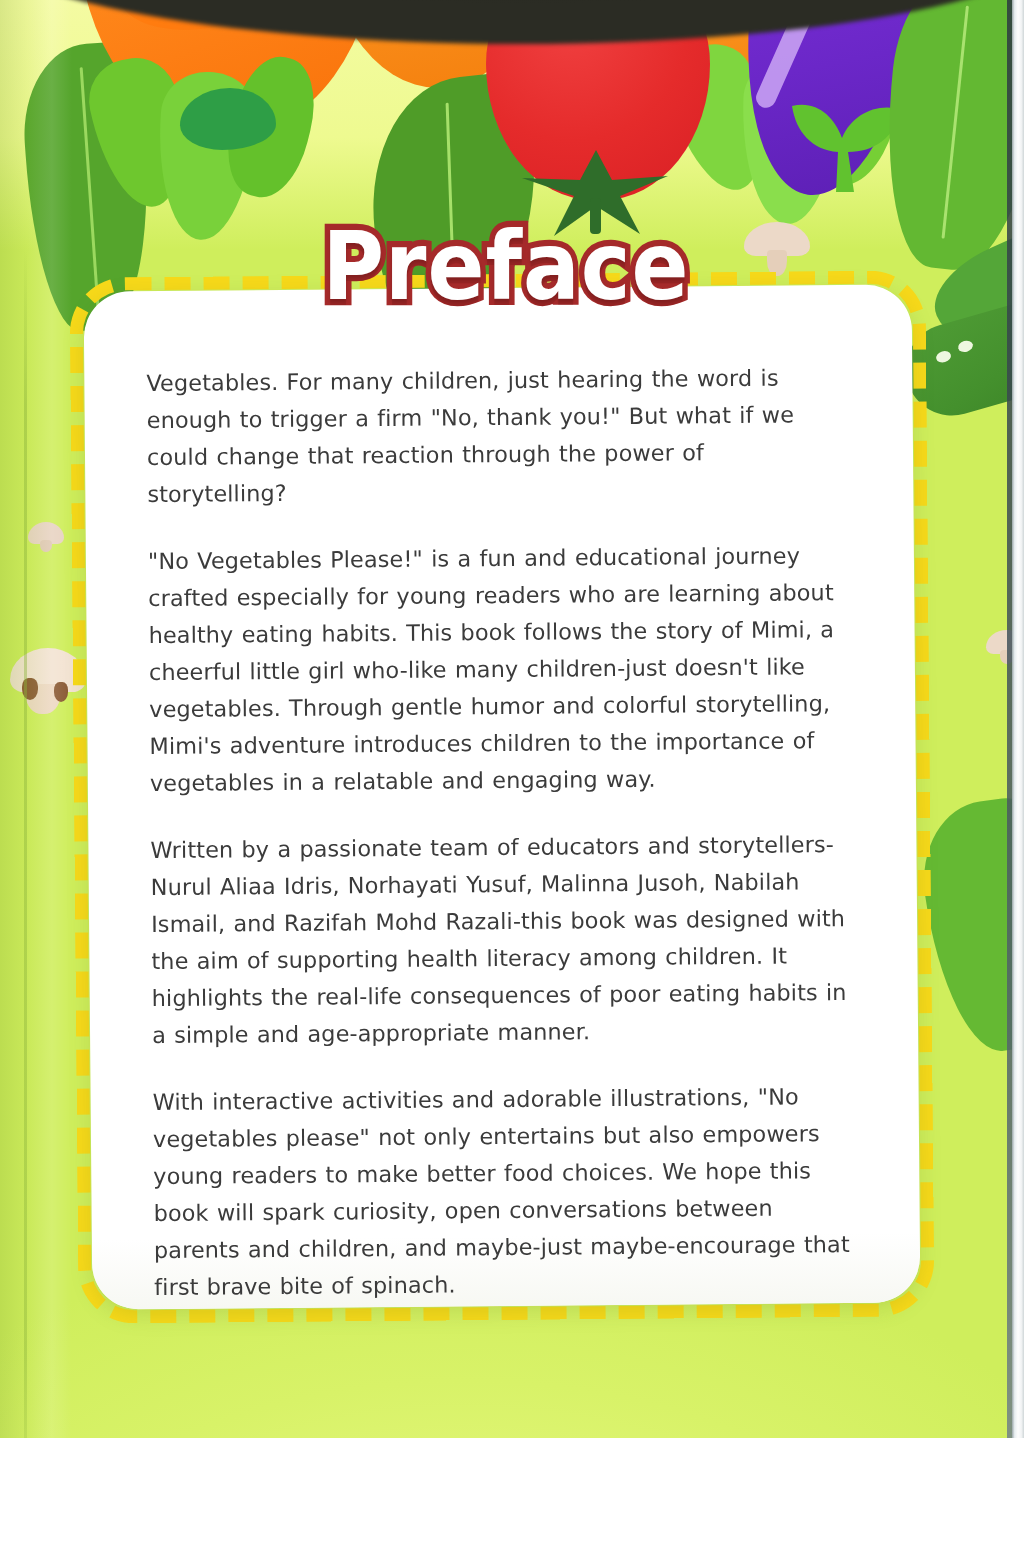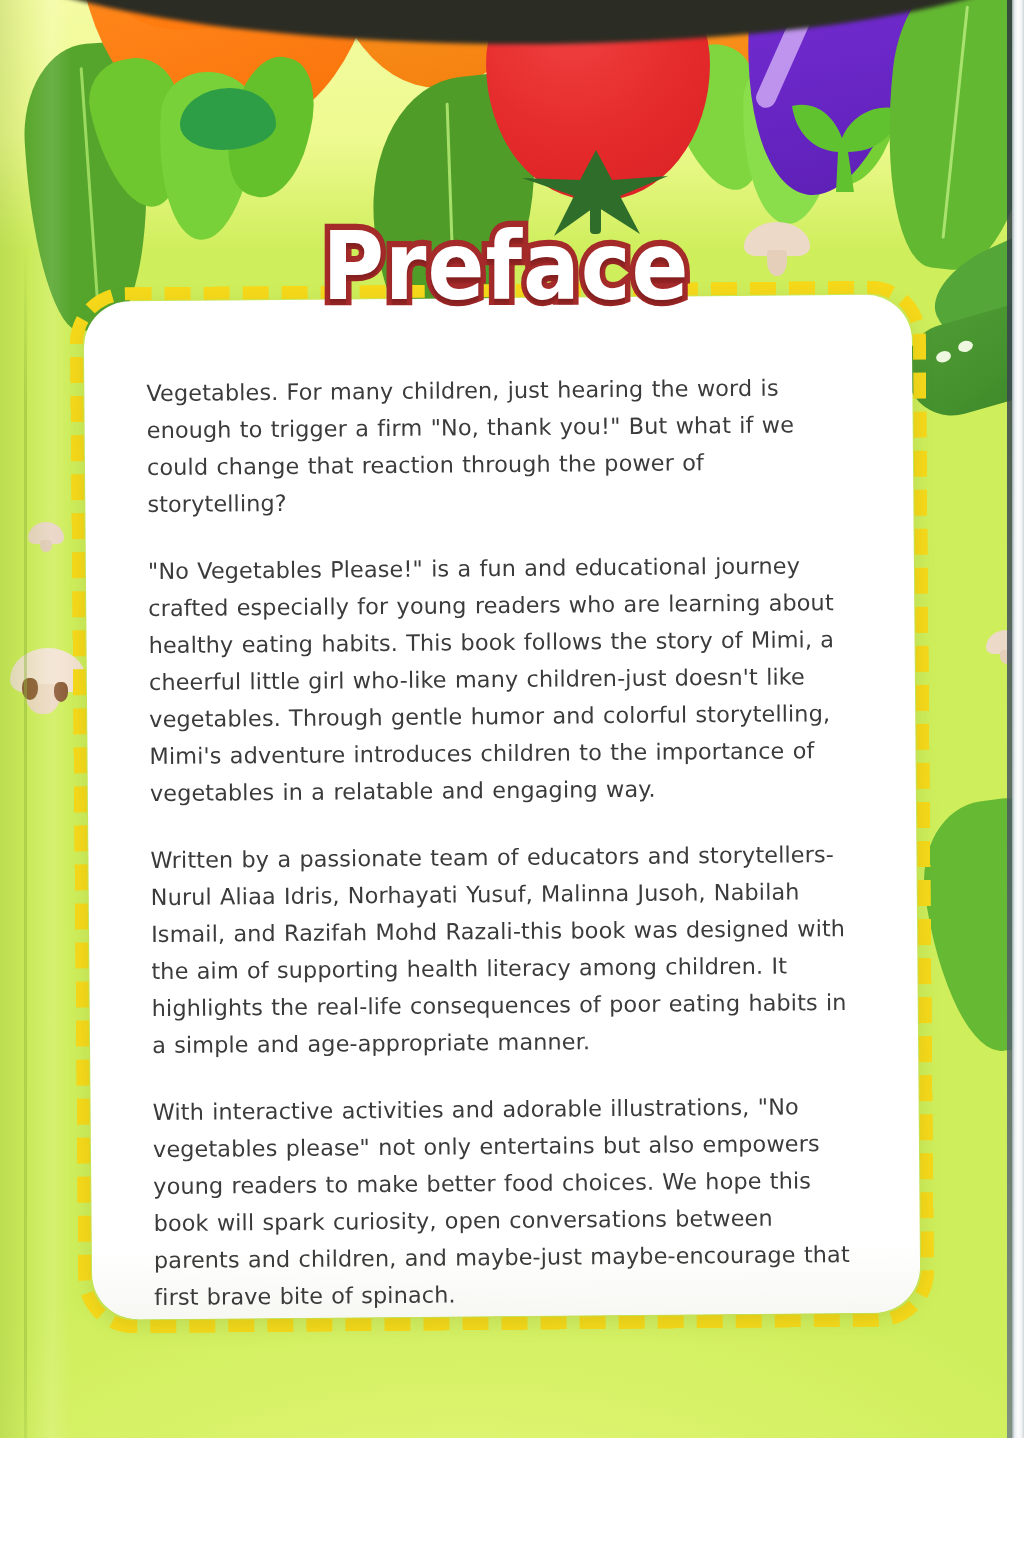--- a/index.html
+++ b/index.html
@@ -245,21 +245,21 @@
     paint-order: stroke fill;
     text-shadow:
       0 5px 0 rgba(120,25,25,0.35),
       0 2px 3px rgba(0,0,0,0.18);
     transform: scaleY(1.12);
   }
 
   
   .card-shell {
     position: absolute;
-    left: 74px; top: 284px;
+    left: 74px; top: 274px;
     width: 856px; height: 1046px;
     z-index: 5;
   }
   .dash-border {
     position: absolute;
     left: 0; top: 0;
     width: 856px; height: 1046px;
     border-radius: 56px;
     border: 13px dashed #f7d91a;
     transform: rotate(-0.5deg);

